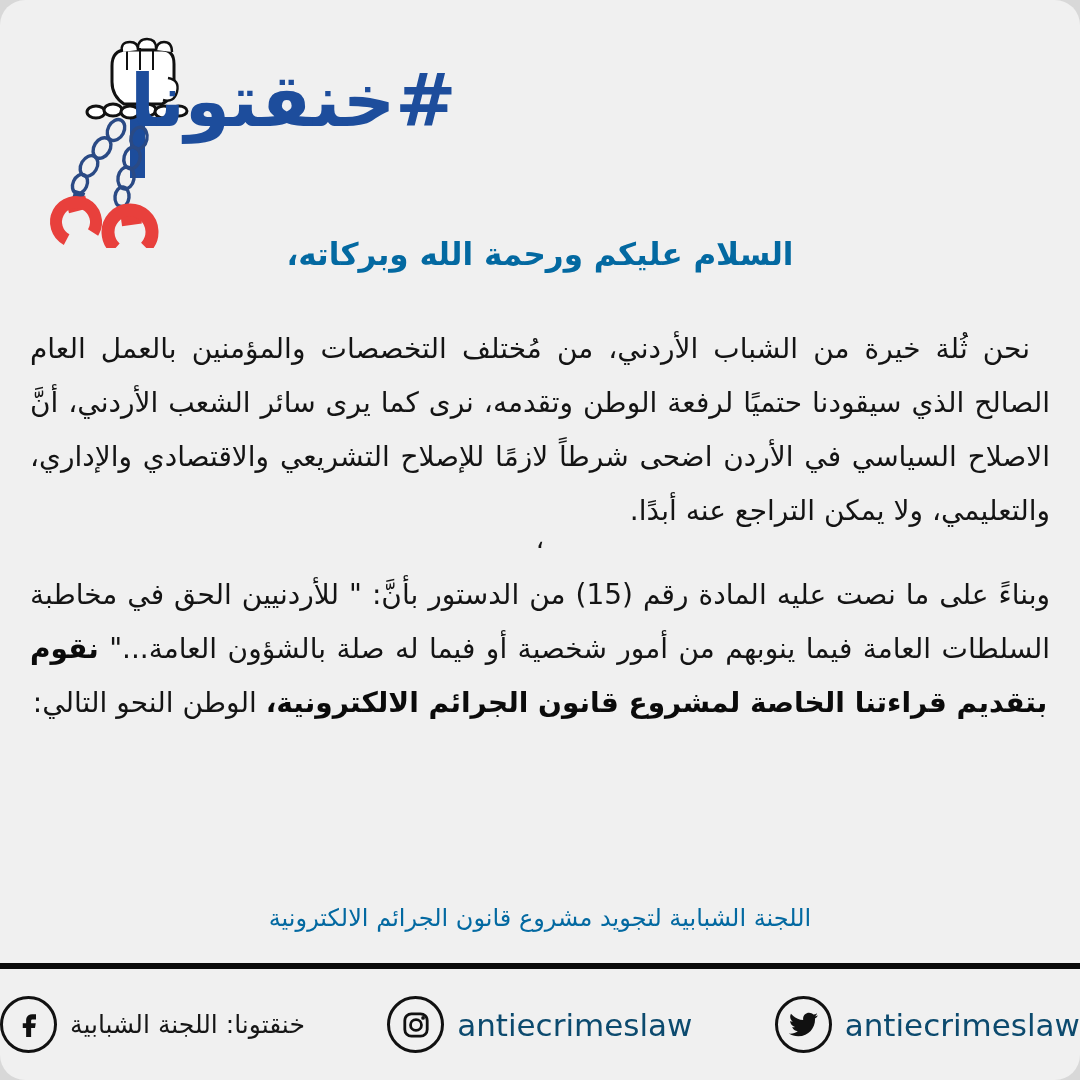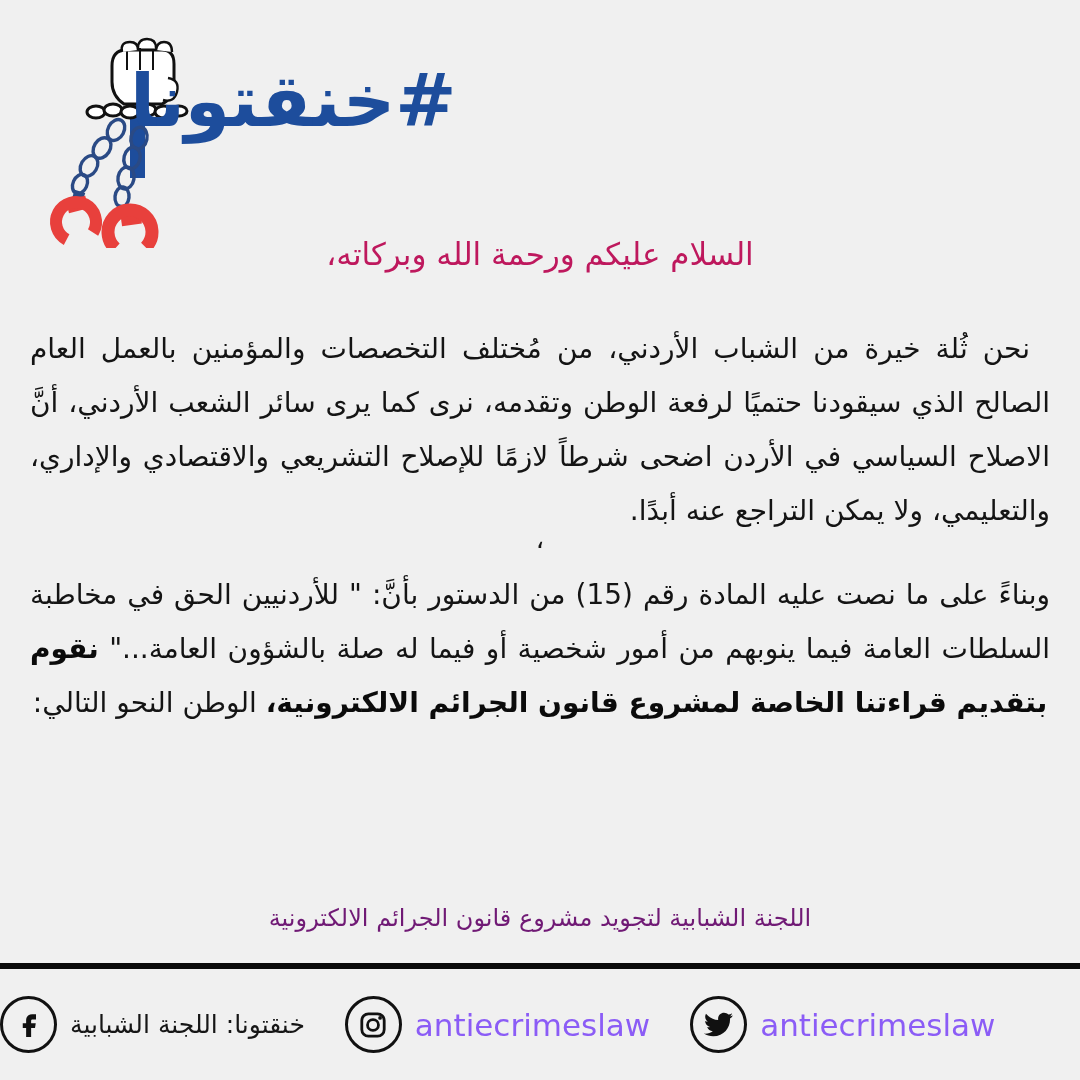--- a/index.html
+++ b/index.html
@@ -7,20 +7,21 @@
     font-family: "DejaVu Sans", sans-serif;
     background: #d8d8d8;
   }
   .poster {
     position: relative;
     width: 1080px;
     height: 1080px;
     background: #f0f0f0;
     overflow: hidden;
     color: #111;
+    border-radius: 25px;
   }
 
   
   .logo { position: absolute; left: 18px; top: 18px; width: 430px; height: 230px; }
   .logo-art { position: absolute; left: 8px; top: 8px; }
   .logo-text {
     position: absolute;
     left: 112px;
     top: 40px;
     direction: rtl;
@@ -33,22 +34,22 @@
 
   
   .greeting {
     position: absolute;
     top: 236px;
     left: 0; right: 0;
     margin: 0;
     direction: rtl;
     text-align: center;
     font-size: 31px;
-    font-weight: normal;
-    color: #be185d;
+    font-weight: bold;
+    color: #0369a1;
   }
 
   
   .para {
     position: absolute;
     left: 30px; right: 30px;
     margin: 0;
     direction: rtl;
     text-align: justify;
     font-size: 28px;
@@ -70,39 +71,39 @@
   }
 
   
   .committee {
     position: absolute;
     top: 904px;
     left: 0; right: 0;
     direction: rtl;
     text-align: center;
     font-size: 24px;
-    color: #701a75;
+    color: #0369a1;
   }
 
   
   .divider {
     position: absolute;
     top: 963px;
     left: 0; right: 0;
     height: 6px;
     background: #0a0a0a;
   }
   .social-bar {
     position: absolute;
     top: 969px;
     left: 0; right: 0;
     height: 111px;
     display: flex;
     align-items: center;
-    justify-content: flex-start;
+    justify-content: space-between;
     gap: 40px;
   }
   .social-item { display: flex; align-items: center; gap: 13px; }
   .icon-circle {
     width: 57px; height: 57px;
     border: 3px solid #111;
     border-radius: 50%;
     display: flex;
     align-items: center;
     justify-content: center;
@@ -110,21 +111,21 @@
     flex: 0 0 auto;
   }
   .social-label-ar {
     direction: rtl;
     font-size: 25px;
     color: #161616;
     white-space: nowrap;
   }
   .social-label-en {
     font-size: 31px;
-    color: #8b5cf6;
+    color: #0c4a6e;
     white-space: nowrap;
   }
 </style>
 </head>
 <body>
 
 <div class="poster">
 
   <div class="logo">
     <svg class="logo-art" width="200" height="222" viewBox="0 0 200 222" aria-hidden="true">

